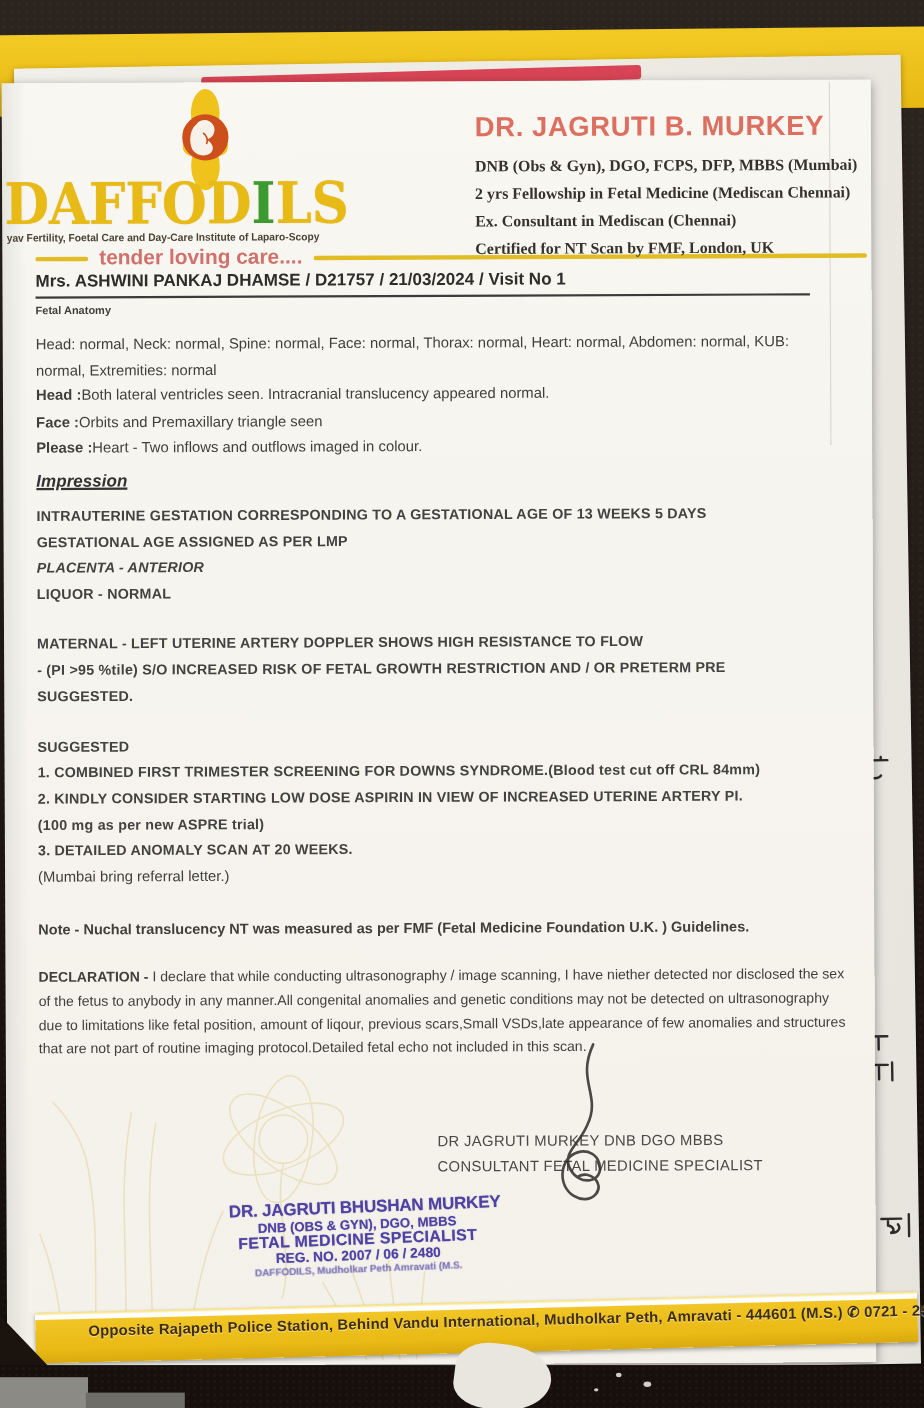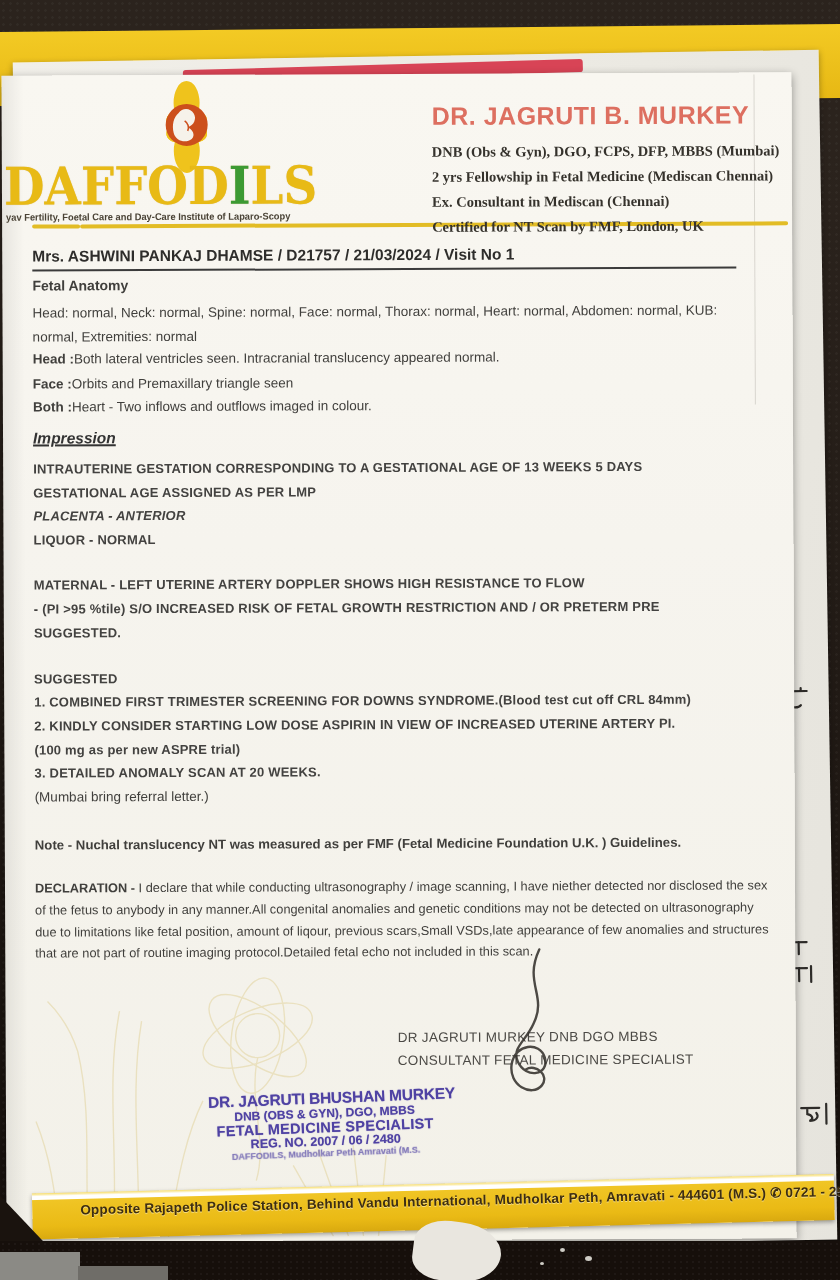--- a/index.html
+++ b/index.html
@@ -149,41 +149,42 @@
         <path d="M50 40 c3 2 5 6 3 10" stroke="#cc4f1c" stroke-width="1.6" fill="none"></path>
       </g>
     </svg>
 
     <div class="clinic-name"><span>DAFFOD</span><span class="green-i">I</span><span>LS</span></div>
 
     <div class="clinic-sub">yav Fertility, Foetal Care and Day-Care Institute of Laparo-Scopy</div>
 
     <div class="motto-row">
       <div class="motto-line left"></div>
+      <div class="motto-text">tender loving care....</div>
       <div class="motto-line right"></div>
     </div>
 
     <div class="doc-block">
       <div class="doc-name">DR. JAGRUTI B. MURKEY</div>
       <div class="doc-creds">
         <div>DNB (Obs &amp; Gyn), DGO, FCPS, DFP, MBBS (Mumbai)</div>
         <div>2 yrs Fellowship in Fetal Medicine (Mediscan Chennai)</div>
         <div>Ex. Consultant in Mediscan (Chennai)</div>
         <div>Certified for NT Scan by FMF, London, UK</div>
       </div>
     </div>
 
     <div class="patient-line">Mrs. ASHWINI PANKAJ DHAMSE / D21757 / 21/03/2024 /  Visit No 1</div>
 
-    <div class="t b" style="top:202px;font-size:14px;">Fetal Anatomy</div>
+    <div class="t b" style="top:202px;font-size:10px;">Fetal Anatomy</div>
     <div class="t para" style="top:226px;width:706px;">Head: normal, Neck: normal, Spine: normal, Face: normal, Thorax: normal, Heart: normal, Abdomen: normal, KUB: normal, Extremities: normal</div>
 
     <div class="t" style="top:276px;"><span class="b">Head :</span><span>Both lateral ventricles seen. Intracranial translucency appeared normal.</span></div>
     <div class="t" style="top:301px;"><span class="b">Face :</span><span>Orbits and Premaxillary triangle seen</span></div>
-    <div class="t" style="top:324px;"><span class="b">Both :</span><span>Heart - Two inflows and outflows imaged in colour.</span></div>
+    <div class="t" style="top:324px;"><span class="b">Please :</span><span>Heart - Two inflows and outflows imaged in colour.</span></div>
 
     <div class="t sec-title-i" style="top:354px;">Impression</div>
     <div class="t caps" style="top:386px;">INTRAUTERINE GESTATION CORRESPONDING TO A GESTATIONAL AGE OF 13 WEEKS 5 DAYS</div>
     <div class="t caps" style="top:410px;">GESTATIONAL AGE ASSIGNED AS PER LMP</div>
     <div class="t caps" style="top:433px;font-style:italic;">PLACENTA - ANTERIOR</div>
     <div class="t caps" style="top:457px;text-align:right;">LIQUOR - NORMAL</div>
 
     <div class="t caps" style="top:502px;"><span class="b">MATERNAL -</span><span> </span><span>LEFT UTERINE ARTERY DOPPLER SHOWS HIGH RESISTANCE TO FLOW</span></div>
     <div class="t caps" style="top:526px;">- (PI &gt;95 %tile) S/O INCREASED RISK OF FETAL GROWTH RESTRICTION AND / OR PRETERM PRE</div>
     <div class="t caps" style="top:550px;">SUGGESTED.</div>

